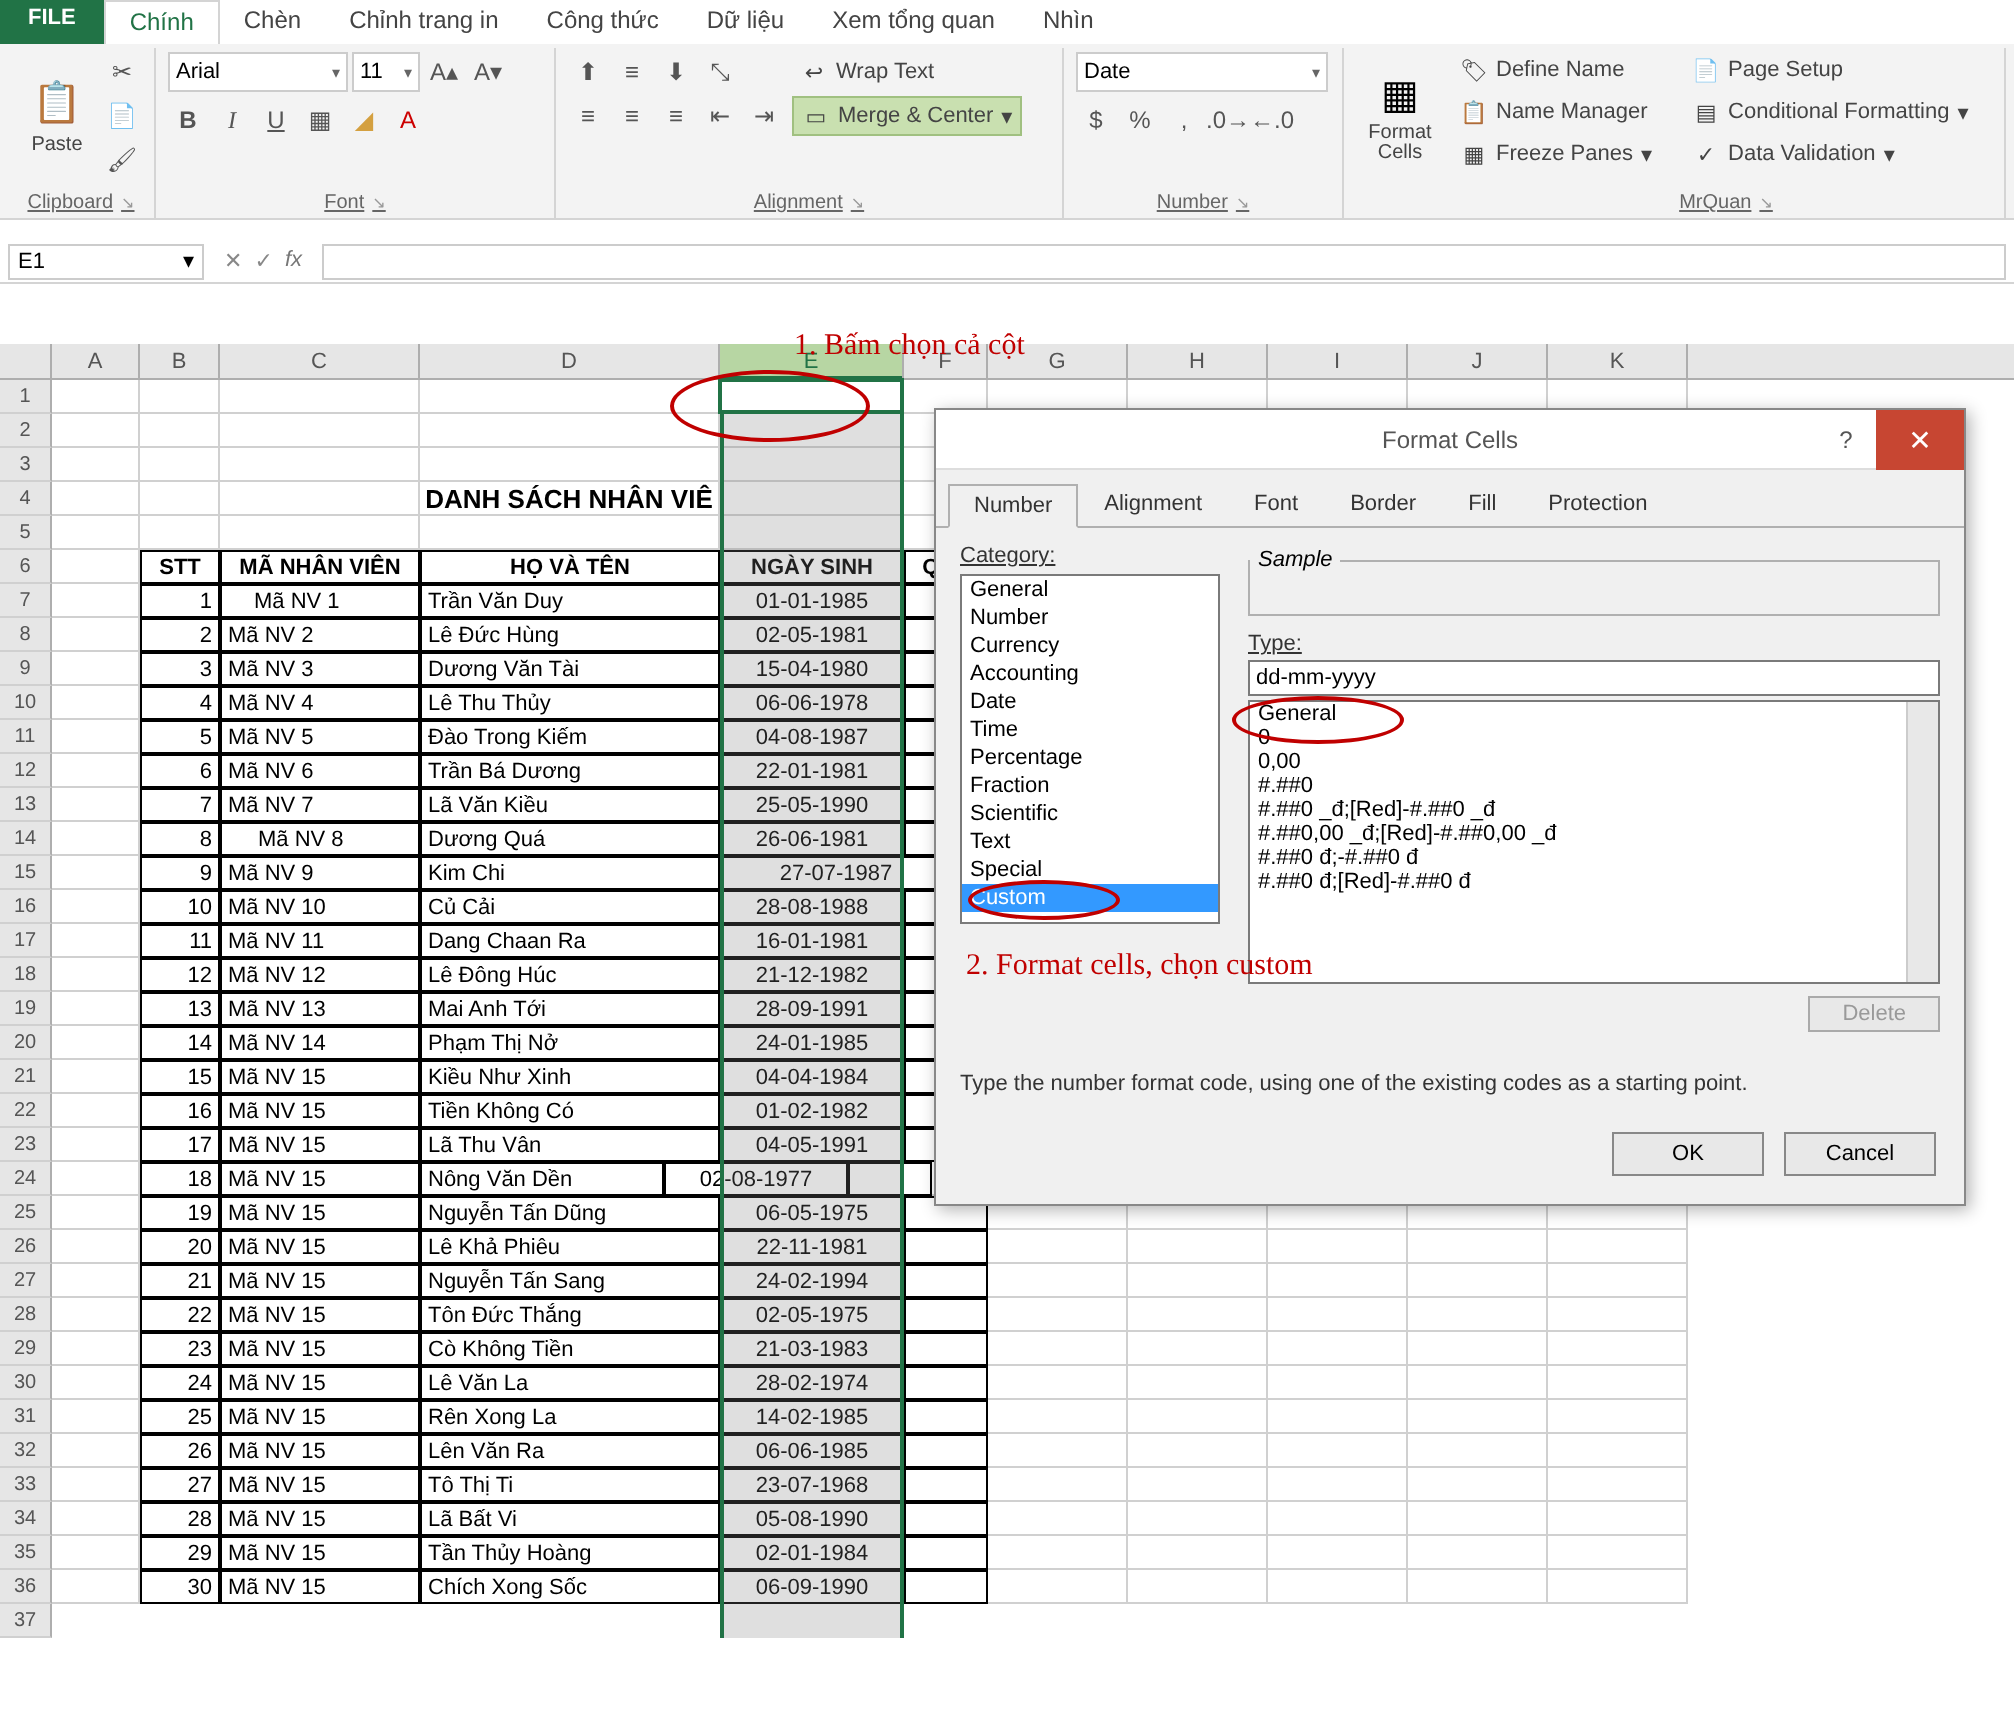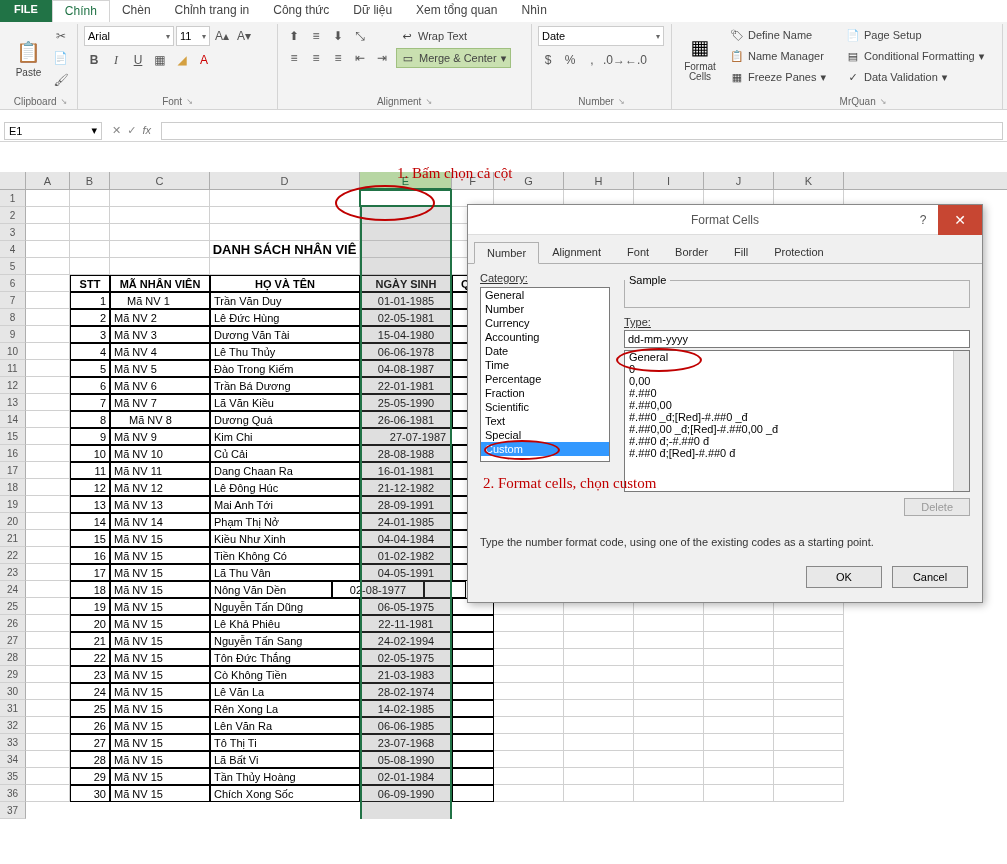--- a/index.html
+++ b/index.html
@@ -7,21 +7,21 @@
 
 
 .tabs { display: flex; height: 22px; background: #fff; }
 .tabs .tab { padding: 3px 12px; cursor: pointer; color: #444; font-size: 12px; }
 .tabs .file-tab { background: #217346; color: #fff; font-weight: bold; padding: 3px 14px; }
 .tabs .tab.active { border: 1px solid #d4d4d4; border-bottom: none; background: #fff; color: #217346; }
 
 
 .ribbon { background: #f3f3f3; border-bottom: 1px solid #d4d4d4; height: 88px; display: flex; padding: 2px 4px 0; }
 .ribbon-group { border-right: 1px solid #d4d4d4; padding: 2px 6px 0; display: flex; flex-direction: column; justify-content: space-between; }
-.ribbon-group-label { font-size: 10px; color: #666; text-align: left; padding-bottom: 2px; display: flex; justify-content: center; align-items: center; gap: 4px; }
+.ribbon-group-label { font-size: 10px; color: #666; text-align: left; padding-bottom: 2px; display: flex; justify-content: center; align-items: center; gap: 4px; text-decoration: underline; }
 .ribbon-group-label::after { content: "↘"; font-size: 8px; color: #999; }
 .rg-body { display: flex; gap: 4px; align-items: flex-start; }
 .btn-big { display: flex; flex-direction: column; align-items: center; justify-content: center; width: 44px; height: 64px; cursor: pointer; }
 .btn-big .icon-lg { width: 26px; height: 26px; display: flex; align-items: center; justify-content: center; font-size: 20px; }
 .btn-big span { font-size: 10px; color: #444; margin-top: 2px; }
 .mini-col { display: flex; flex-direction: column; gap: 2px; }
 .mini-row { display: flex; gap: 2px; align-items: center; }
 .mini-btn { width: 20px; height: 20px; display: flex; align-items: center; justify-content: center; cursor: pointer; font-size: 12px; color: #555; }
 .font-select { width: 90px; height: 20px; border: 1px solid #ccc; background: #fff; font-size: 11px; padding: 0 3px; }
 .size-select { width: 34px; height: 20px; border: 1px solid #ccc; background: #fff; font-size: 11px; text-align: center; }
@@ -76,21 +76,21 @@
 .dlg-tab { padding: 4px 12px; font-size: 11px; border: 1px solid transparent; cursor: pointer; color: #333; }
 .dlg-tab.active { background: #f0f0f0; border: 1px solid #b0b0b0; border-bottom: 1px solid #f0f0f0; position: relative; top: 1px; }
 .dlg-body { padding: 8px 12px; display: flex; gap: 14px; }
 .dlg-left { width: 130px; }
 .dlg-left label, .dlg-right label { font-size: 11px; color: #333; text-decoration: underline; }
 .cat-list { border: 1px solid #7a7a7a; background: #fff; height: 175px; margin-top: 3px; font-size: 11px; overflow-y: auto; }
 .cat-list div { padding: 1px 4px; cursor: pointer; }
 .cat-list div.sel { background: #3399ff; color: #fff; }
 .dlg-right { flex: 1; }
 .sample-box { border: 1px solid #b0b0b0; height: 34px; margin-top: 2px; position: relative; }
-.sample-box legend { font-size: 11px; padding: 0 4px; }
+.sample-box legend { font-size: 11px; padding: 0 4px; font-style: italic; }
 .type-input { width: 100%; height: 18px; border: 1px solid #7a7a7a; background: #fff; font-size: 11px; padding: 0 3px; margin-top: 2px; }
 .fmt-list { border: 1px solid #7a7a7a; background: #fff; height: 142px; font-size: 11px; overflow-y: auto; position: relative; margin-top: 2px; }
 .fmt-list div { padding: 0 4px; cursor: pointer; }
 .fmt-scroll { position: absolute; right: 0; top: 0; width: 16px; height: 100%; background: #e8e8e8; border-left: 1px solid #ccc; }
 .del-btn { float: right; margin-top: 6px; padding: 2px 16px; border: 1px solid #aaa; background: #e8e8e8; color: #999; font-size: 11px; }
 .dlg-hint { clear: both; padding: 12px 12px 4px; font-size: 11px; color: #333; }
 .dlg-footer { display: flex; justify-content: flex-end; gap: 10px; padding: 14px; }
 .dlg-btn { width: 76px; height: 22px; border: 1px solid #888; background: #e8e8e8; font-size: 11px; cursor: pointer; }
 </style>
 </head>
@@ -829,21 +829,20 @@
           <legend>Sample</legend>
         </fieldset>
       <div style="margin-top:8px">
         <label>Type:</label>
         <input class="type-input" value="dd-mm-yyyy" style="">
         <div class="fmt-list" id="fmt-list">
             <div>General</div>
             <div>0</div>
             <div>0,00</div>
             <div>#.##0</div>
-            <div>#.##0,00</div>
             <div>#.##0 _đ;[Red]-#.##0 _đ</div>
             <div>#.##0,00 _đ;[Red]-#.##0,00 _đ</div>
             <div>#.##0 đ;-#.##0 đ</div>
             <div>#.##0 đ;[Red]-#.##0 đ</div>
             <div class="fmt-scroll"></div>
           </div>
         <button class="del-btn">Delete</button>
       </div>
     </div>
   </div>

